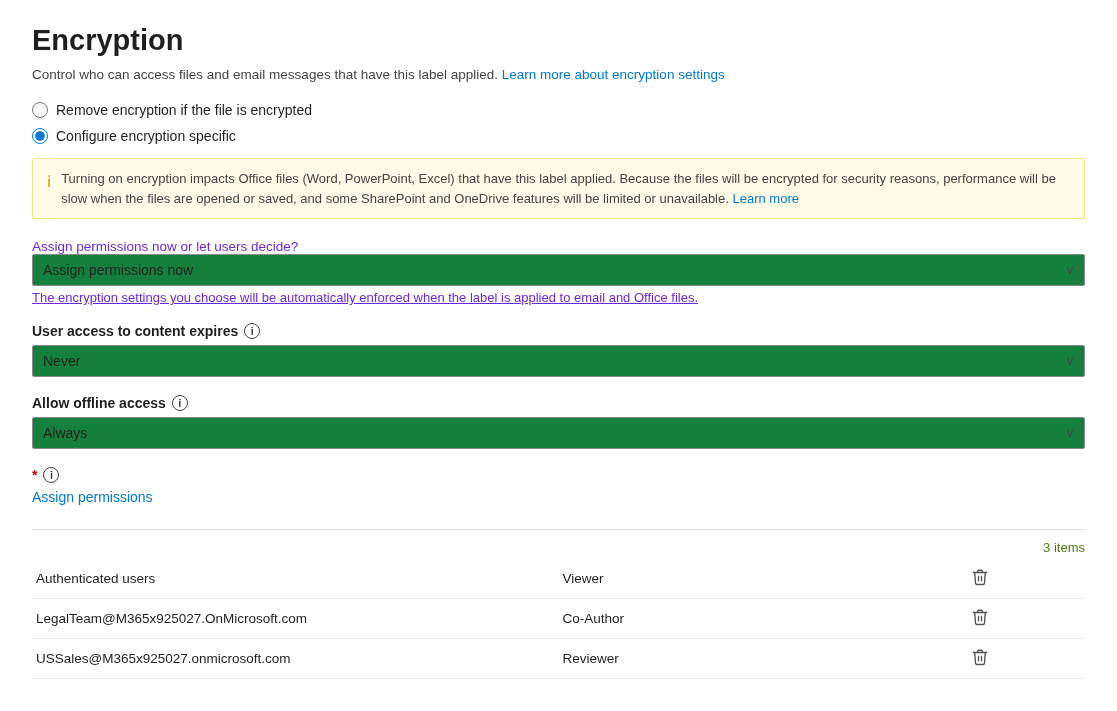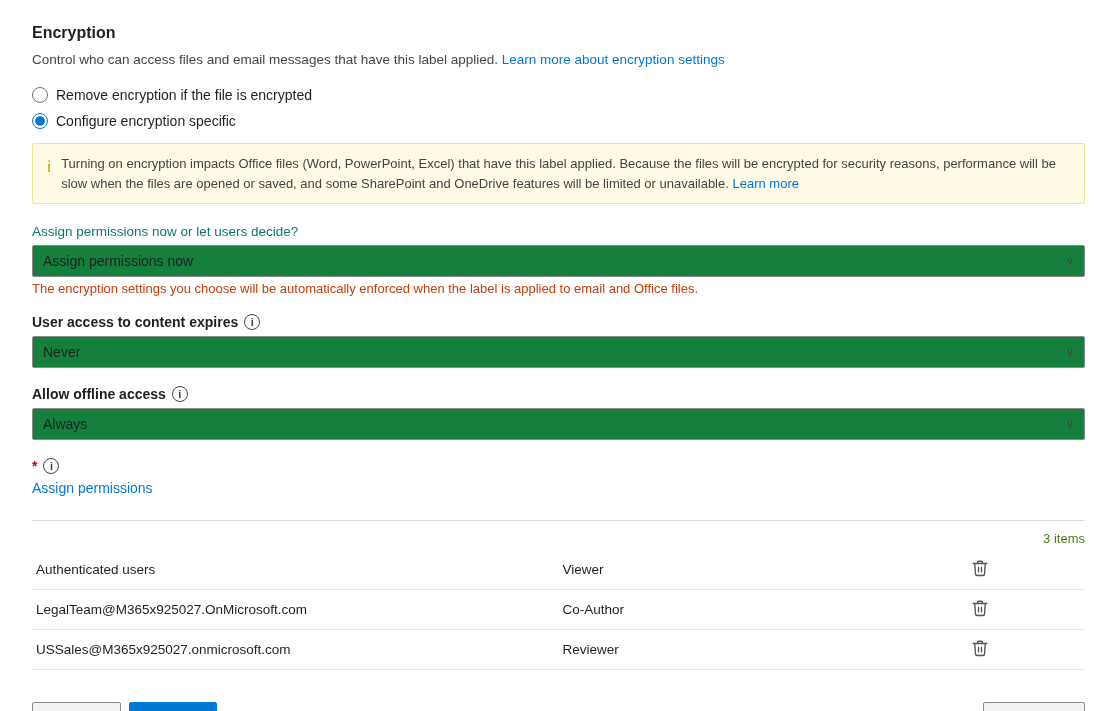--- a/index.html
+++ b/index.html
@@ -6,21 +6,21 @@
     body {
       font-family: 'Segoe UI', Arial, sans-serif;
       font-size: 14px;
       color: #1f1f1f;
       background: #fff;
       padding: 24px 32px;
       max-width: 1117px;
     }
 
     h1 {
-      font-size: 16px;
+      font-size: 29px;
       font-weight: 600;
       margin-bottom: 10px;
     }
 
     .description {
       color: #444;
       margin-bottom: 20px;
       font-size: 13.5px;
     }
 
@@ -67,22 +67,21 @@
 
     .info-icon {
       color: #c0a000;
       font-size: 16px;
       flex-shrink: 0;
       margin-top: 1px;
     }
 
     .section-label {
       font-size: 13.5px;
-      color: #0f766e;
-      margin-bottom: 6px;
+      color: #6d28d9;
       margin-top: 18px;
     }
 
     .select-wrapper {
       position: relative;
       width: 100%;
       margin-bottom: 4px;
     }
 
     .select-wrapper select {
@@ -104,22 +103,23 @@
       right: 12px;
       top: 50%;
       transform: translateY(-50%);
       pointer-events: none;
       color: #444;
       font-size: 12px;
     }
 
     .helper-text {
       font-size: 13px;
-      color: #c2410c;
+      color: #6d28d9;
       margin-bottom: 2px;
+      text-decoration: underline;
     }
 
     .section-title {
       font-weight: 700;
       font-size: 14px;
       margin-top: 18px;
       margin-bottom: 6px;
       display: flex;
       align-items: center;
       gap: 6px;

